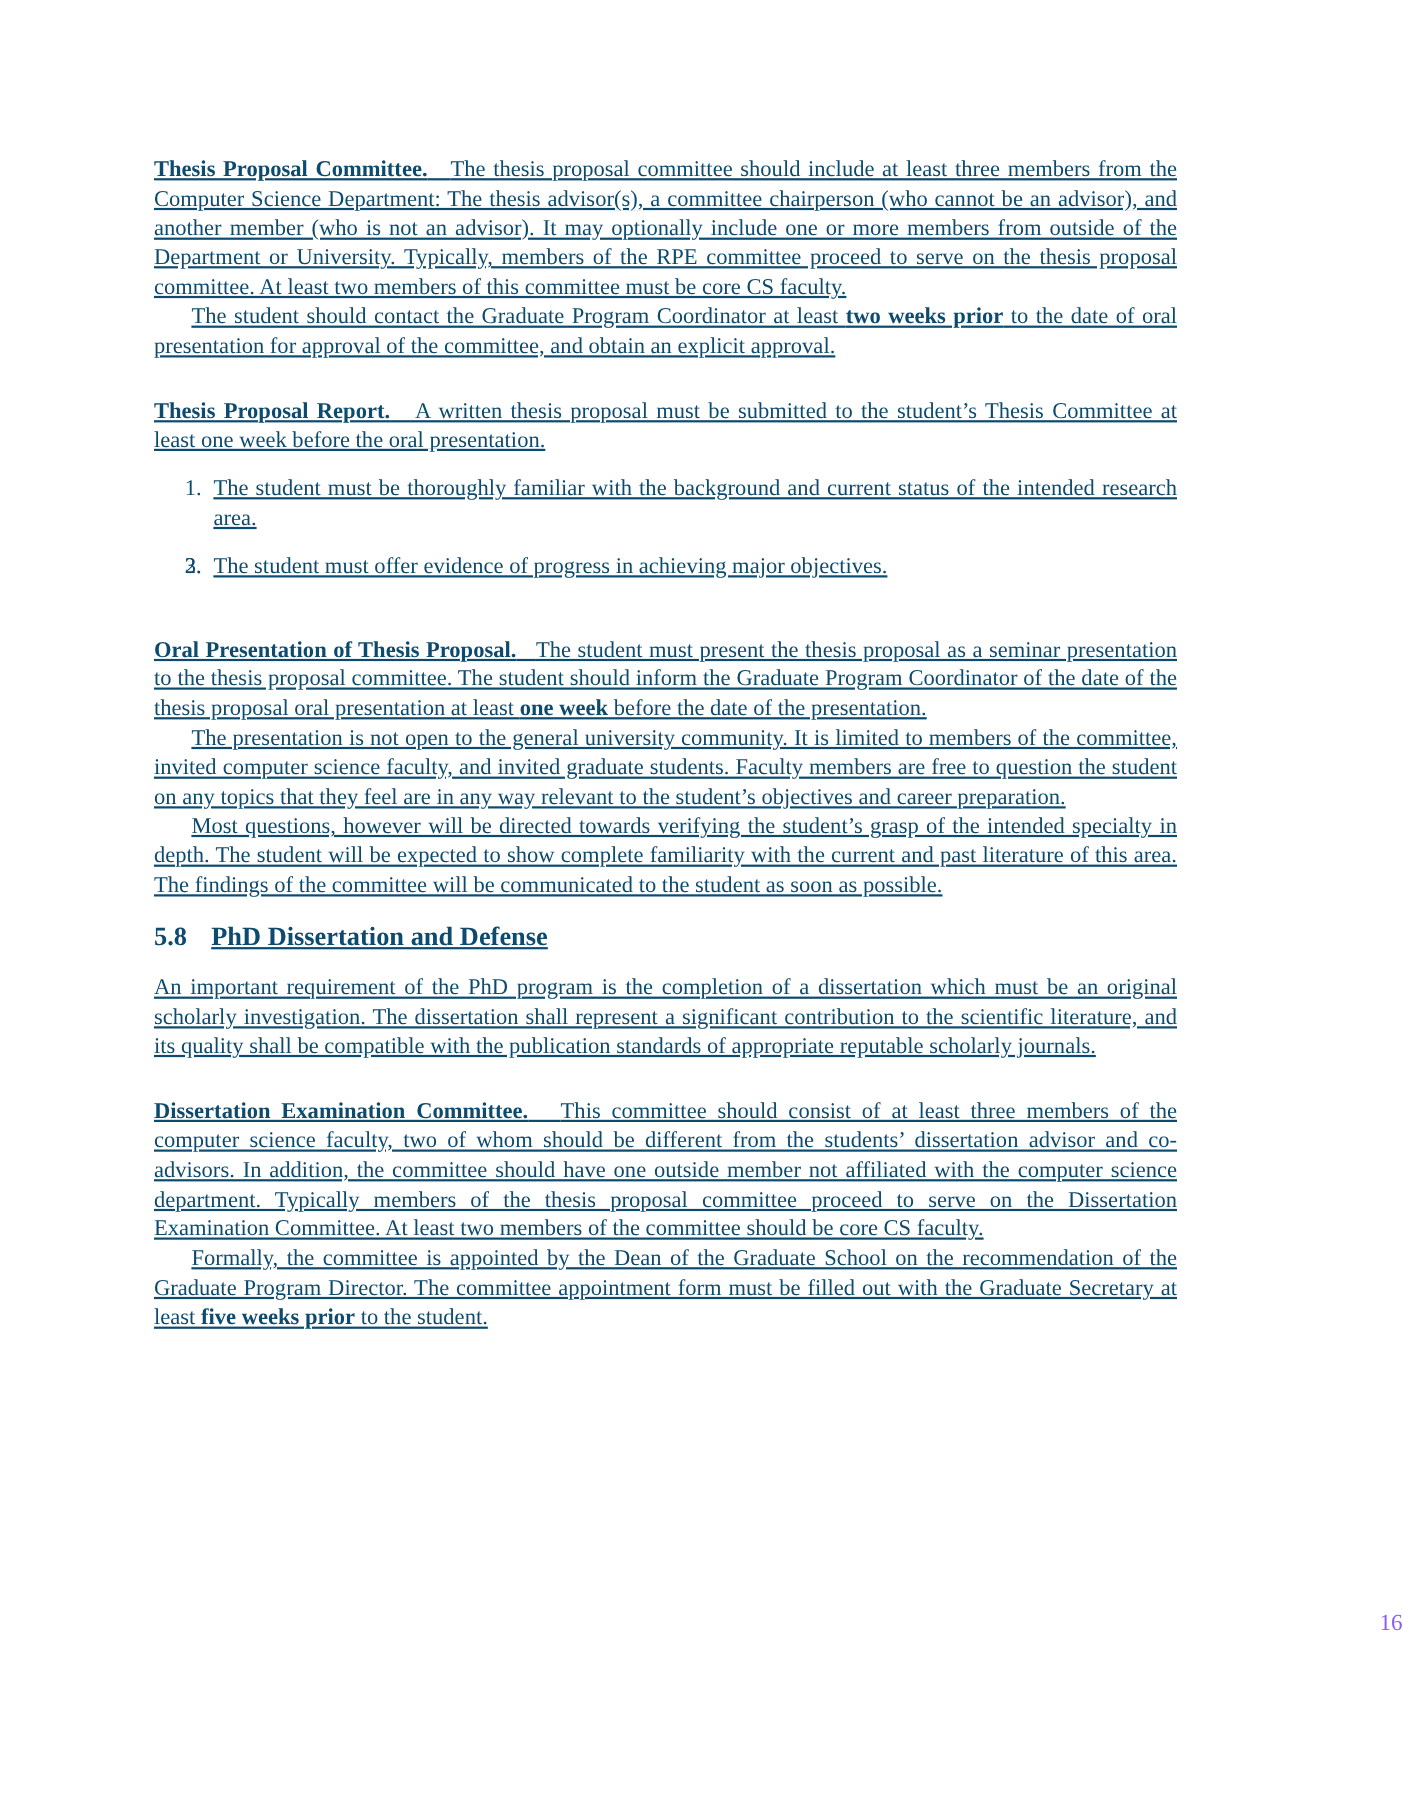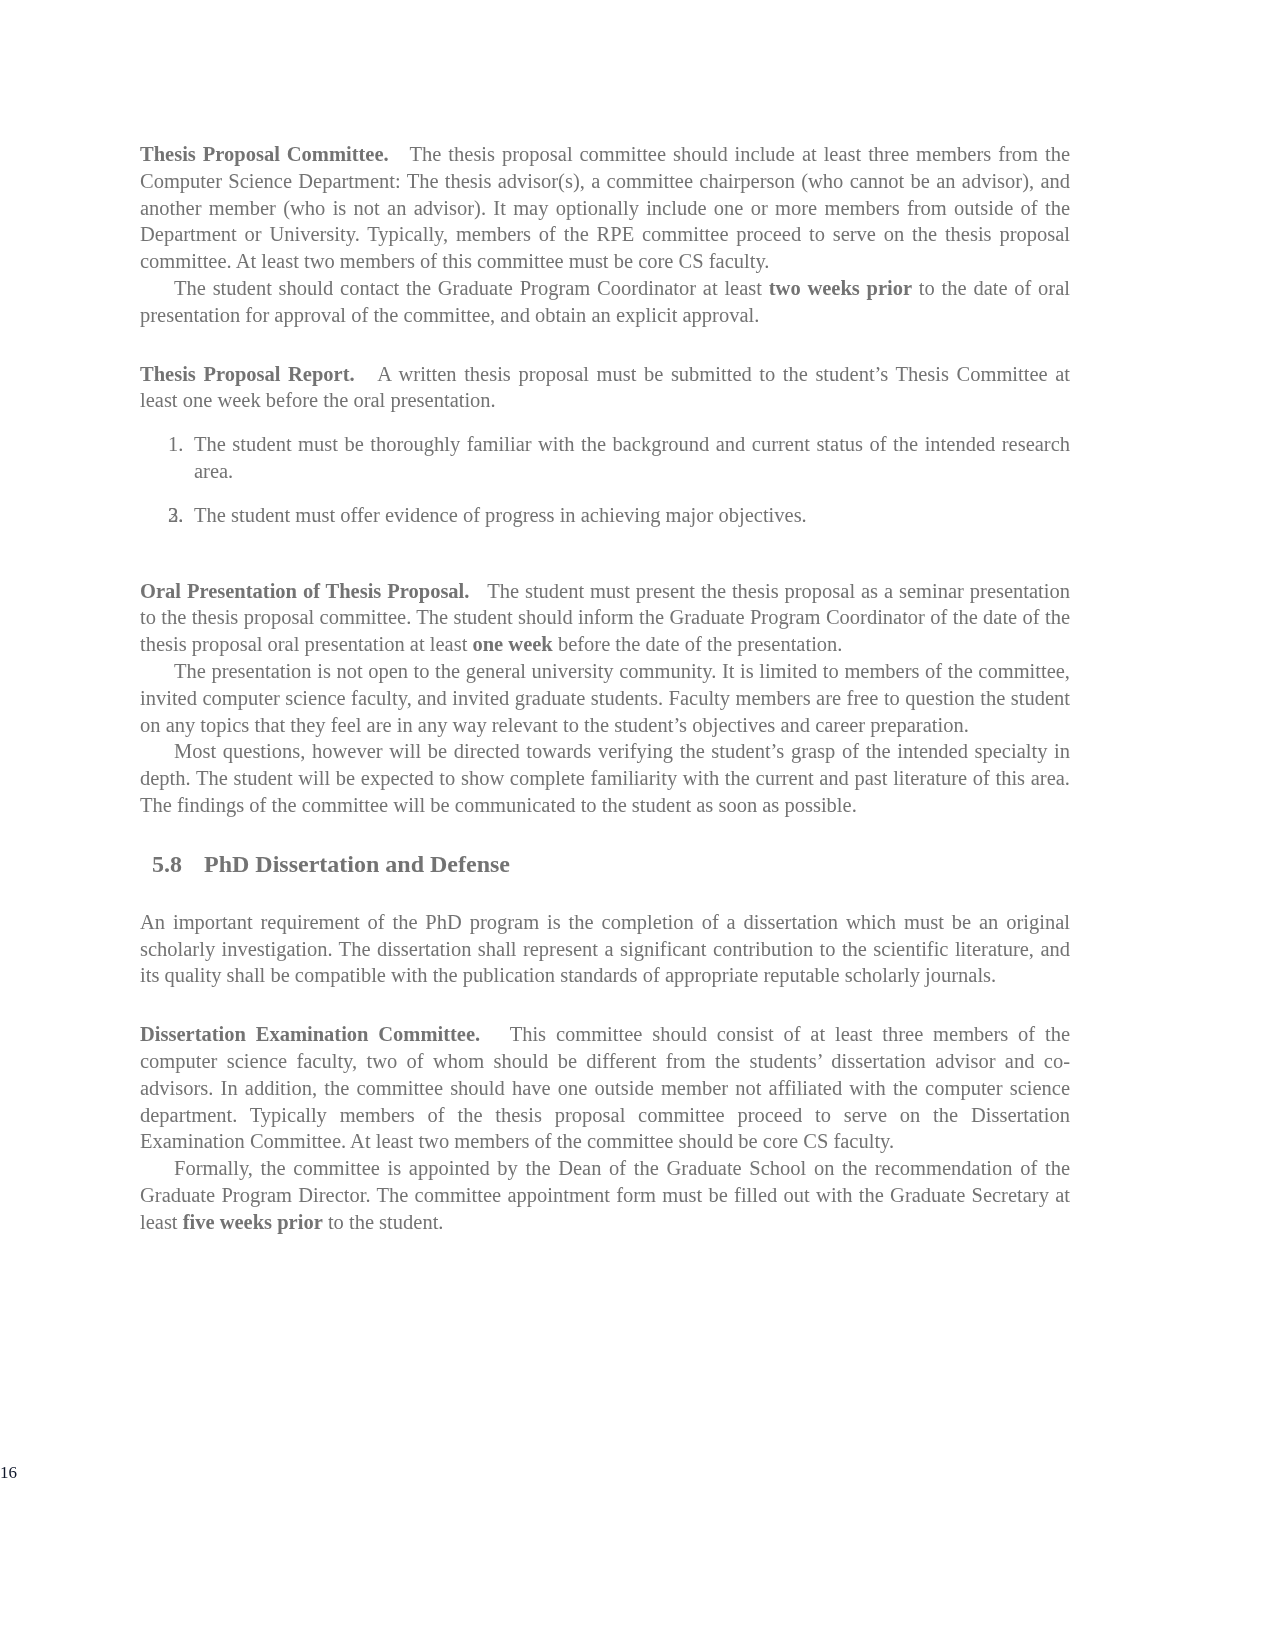--- a/index.html
+++ b/index.html
@@ -1,40 +1,40 @@
 <!DOCTYPE html>
 <html><head>
   <meta charset="utf-8">
   <style>
     html, body { margin: 0; padding: 0; background: #ffffff; }
     body { width: 1275px; height: 1651px; position: relative; overflow: hidden; }
     .page {
       position: absolute; left: 140px; top: 141px; width: 930px;
       font-family: "Liberation Serif", "DejaVu Serif", serif;
-      font-size: 20.5px; line-height: 26.8px; color: #737373;
-      text-align: justify; hyphens: manual;
+      font-size: 20.5px; line-height: 26.8px; color: #0c4a6e;
+      text-align: justify; hyphens: manual; text-decoration: underline;
     }
     .p { margin: 0; }
     .indent { text-indent: 34px; }
     .para-head { font-weight: bold; }
     .gap-l { height: 32px; }
     .gap-m { height: 18px; }
     .gap-s { height: 17px; }
     b { font-weight: bold; }
     ol.reqs { list-style: none; margin: 0; padding: 0; }
     ol.reqs li { position: relative; padding-left: 54px; margin: 0; }
     ol.reqs li + li { margin-top: 17px; }
     ol.reqs .num { position: absolute; left: 28px; top: 0; }
     .section-title {
-      font-weight: bold; font-size: 24px; line-height: 30px; margin: 12px; text-align: left;
+      font-weight: bold; font-size: 24px; line-height: 30px; margin: 0; text-align: left;
     }
     .section-title .sec-num { display: inline-block; width: 52px; }
     .page-number {
-      position: absolute; left: 0; width: 1275px; top: 1463px; text-align: left;
-      font-family: "Liberation Serif", "DejaVu Serif", serif; font-size: 17px; color: #0f172a;
+      position: absolute; left: 0; width: 1275px; top: 1463px; text-align: right;
+      font-family: "Liberation Serif", "DejaVu Serif", serif; font-size: 21px; color: #8b5cf6;
     }
   </style>
 </head>
 <body>
 
 <div class="page">
 
   <p class="p"><span class="para-head">Thesis Proposal Committee.</span>&nbsp;&nbsp;&nbsp;<span>The thesis proposal committee should include at least three members from the Computer Science Department: The thesis advisor(s), a committee chairperson (who cannot be an ad­visor), and another member (who is not an advisor). It may optionally include one or more members from outside of the Department or University. Typically, members of the RPE committee proceed to serve on the thesis proposal committee. At least two members of this committee must be core CS faculty.</span></p>
   <p class="p indent"><span>The student should contact the Graduate Program Coordinator at least </span><b>two weeks prior</b><span> to the date of oral presentation for approval of the committee, and obtain an explicit approval.</span></p>
 

